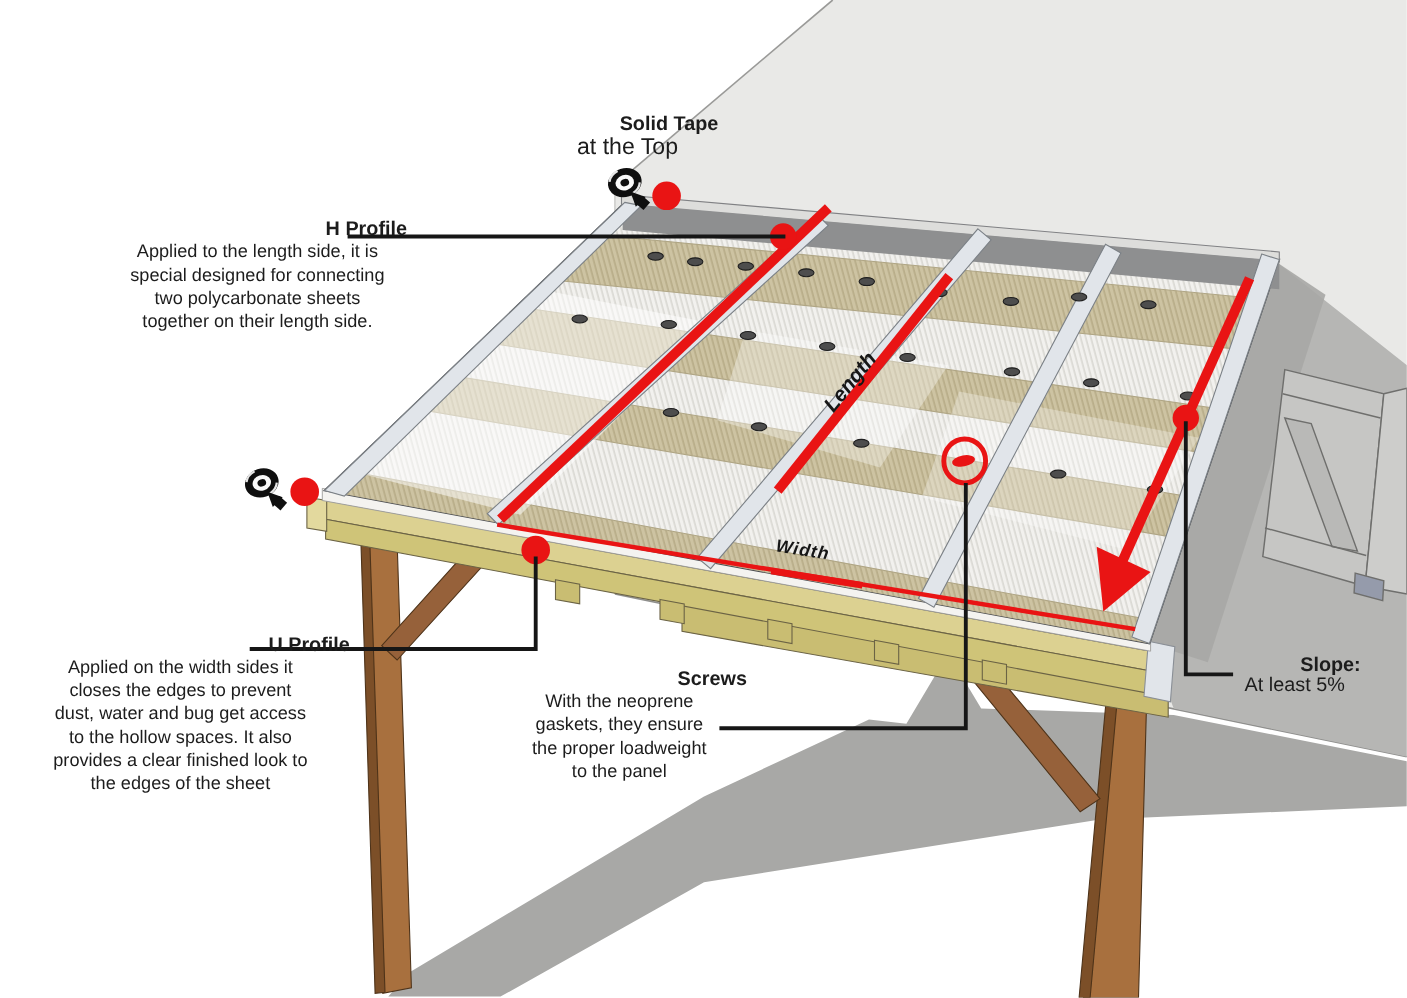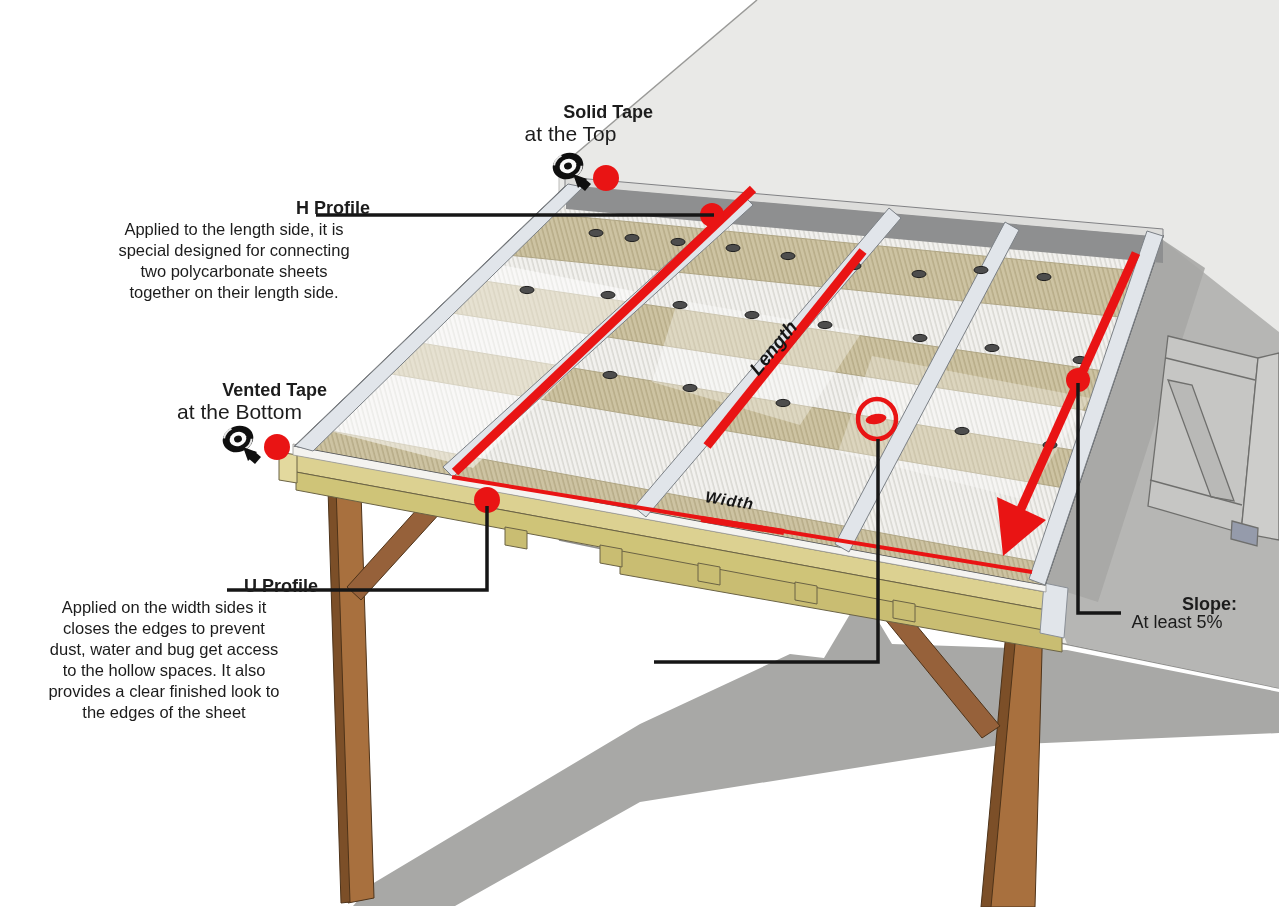--- a/index.html
+++ b/index.html
@@ -178,36 +178,37 @@
 </div>
 
 <div class="label" id="lbl-h" style="left:98px;top:197px;width:272px;">
   <div class="t">H Profile</div>
   <div class="d">Applied to the length side, it is
 special designed for connecting
 two polycarbonate sheets
 together on their length side.</div>
 </div>
 
-<div class="label" id="lbl-vented" style="left:152px;top:379px;width:175px;">
-  <div class="t">Vented Tape</div>
-  <div class="s">at the Bottom</div>
-</div>
 
 <div class="label" id="lbl-u" style="left:10px;top:575px;width:308px;">
   <div class="t">U Profile</div>
   <div class="d">Applied on the width sides it
 closes the edges to prevent
 dust, water and bug get access
 to the hollow spaces. It also
 provides a clear finished look to
 the edges of the sheet</div>
 </div>
 
 <div class="label" id="lbl-screws" style="left:447px;top:606px;width:232px;">
+  <div class="t">Screws</div>
+  <div class="d">With the neoprene
+gaskets, they ensure
+the proper loadweight
+to the panel</div>
 </div>
 
 <div class="label" id="lbl-slope" style="left:1117px;top:594px;width:120px;">
   <div class="t">Slope:</div>
   <div class="s">At least 5%</div>
 </div>
 
 <div class="axis-label" id="lbl-length">Length</div>
 <div class="axis-label" id="lbl-width">Width</div>
 

